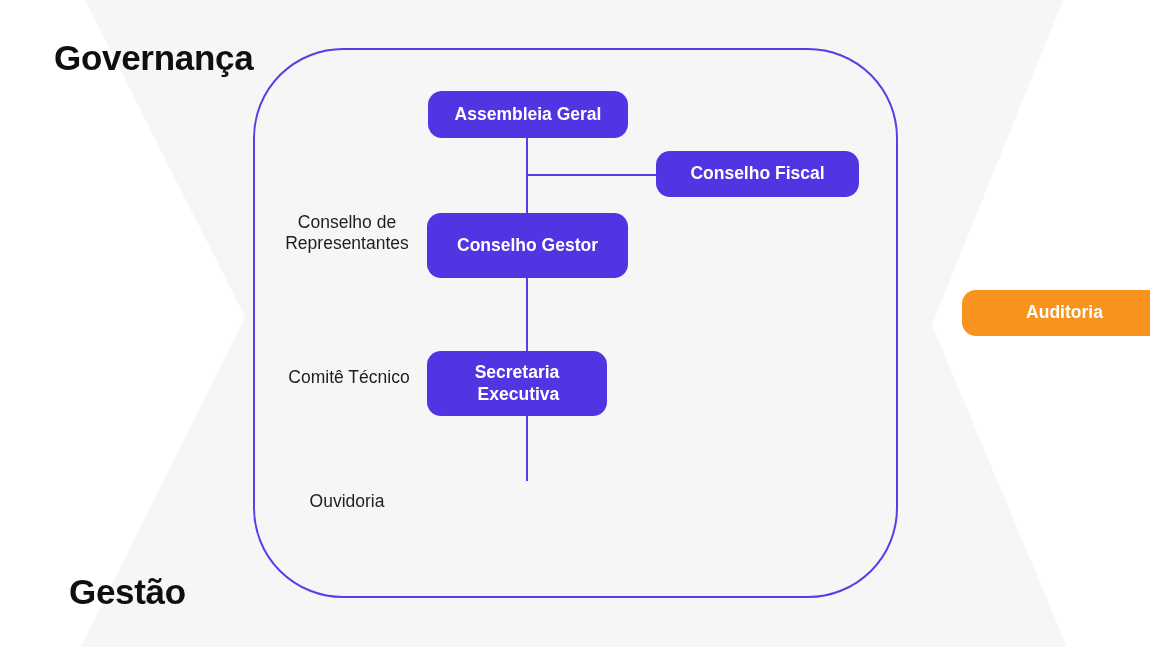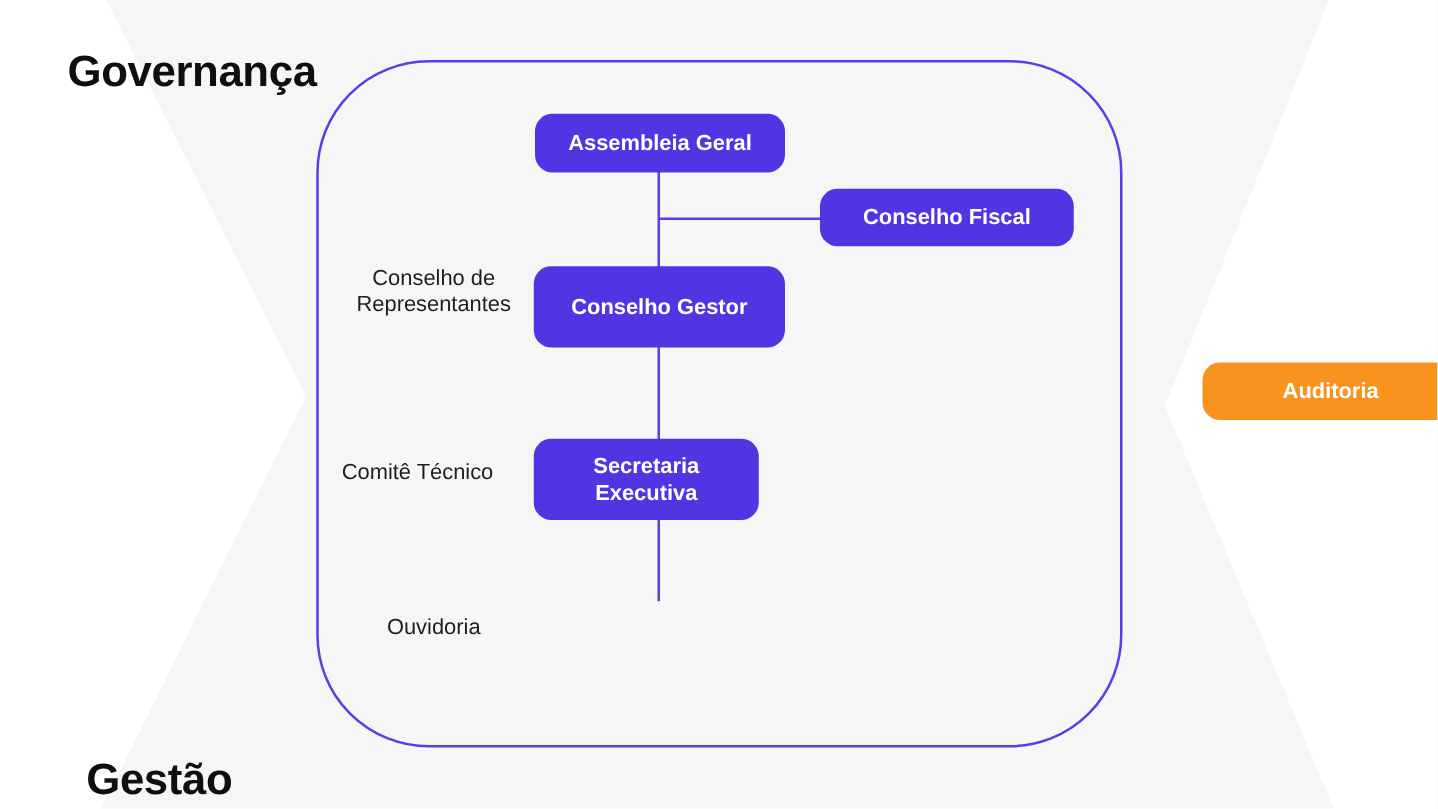--- a/index.html
+++ b/index.html
@@ -34,21 +34,21 @@
   .hline{height:2px;}
   .node{
     position:absolute;
     box-sizing:border-box;
     background:var(--purple);
     color:#ffffff;
     font-weight:bold;
     font-size:17.5px;
     line-height:1.22;
     display:flex;align-items:center;justify-content:center;
-    text-align:center;
+    text-align:right;
     border-radius:14px;
     white-space:pre-line;
   }
   .node.orange{background:var(--orange);}
   .side-label{
     position:absolute;
     color:var(--ink);
     font-size:17.5px;
     line-height:1.22;
     text-align:center;
@@ -69,33 +69,33 @@
   }
 </style>
 </head>
 <body>
 
 <div class="canvas">
 
   <div class="bg-hex"></div>
 
   <div class="zone-title" style="left:54px;top:38px;">Governança</div>
-  <div class="zone-title" style="left:69px;top:604px;">Gestão</div>
+  <div class="zone-title" style="left:69px;top:572px;">Gestão</div>
 
   <div class="frame"></div>
 
   <div class="vline" style="left:526px;top:137px;height:344px;"></div>
   <div class="hline" style="left:527px;top:174px;width:130px;"></div>
 
   <div class="node" style="left:428px;top:91px;width:200px;height:47px;">Assembleia Geral</div>
   <div class="node" style="left:656px;top:151px;width:203px;height:46px;">Conselho Fiscal</div>
   <div class="node" style="left:427px;top:213px;width:201px;height:65px;">Conselho Gestor</div>
   <div class="node" style="left:427px;top:351px;width:180px;height:65px;">Secretaria
 Executiva</div>
 
   <div class="side-label" style="left:267px;top:212px;width:160px;">Conselho de
 Representantes</div>
-  <div class="side-label" style="left:254px;top:367px;width:160px;">Comitê Técnico</div>
+  <div class="side-label" style="left:269px;top:367px;width:160px;">Comitê Técnico</div>
   <div class="side-label" style="left:267px;top:491px;width:160px;text-align:center;">Ouvidoria</div>
 
   <div class="node orange" style="left:962px;top:290px;width:205px;height:46px;">Auditoria</div>
 
 </div>
 
 </body></html>

